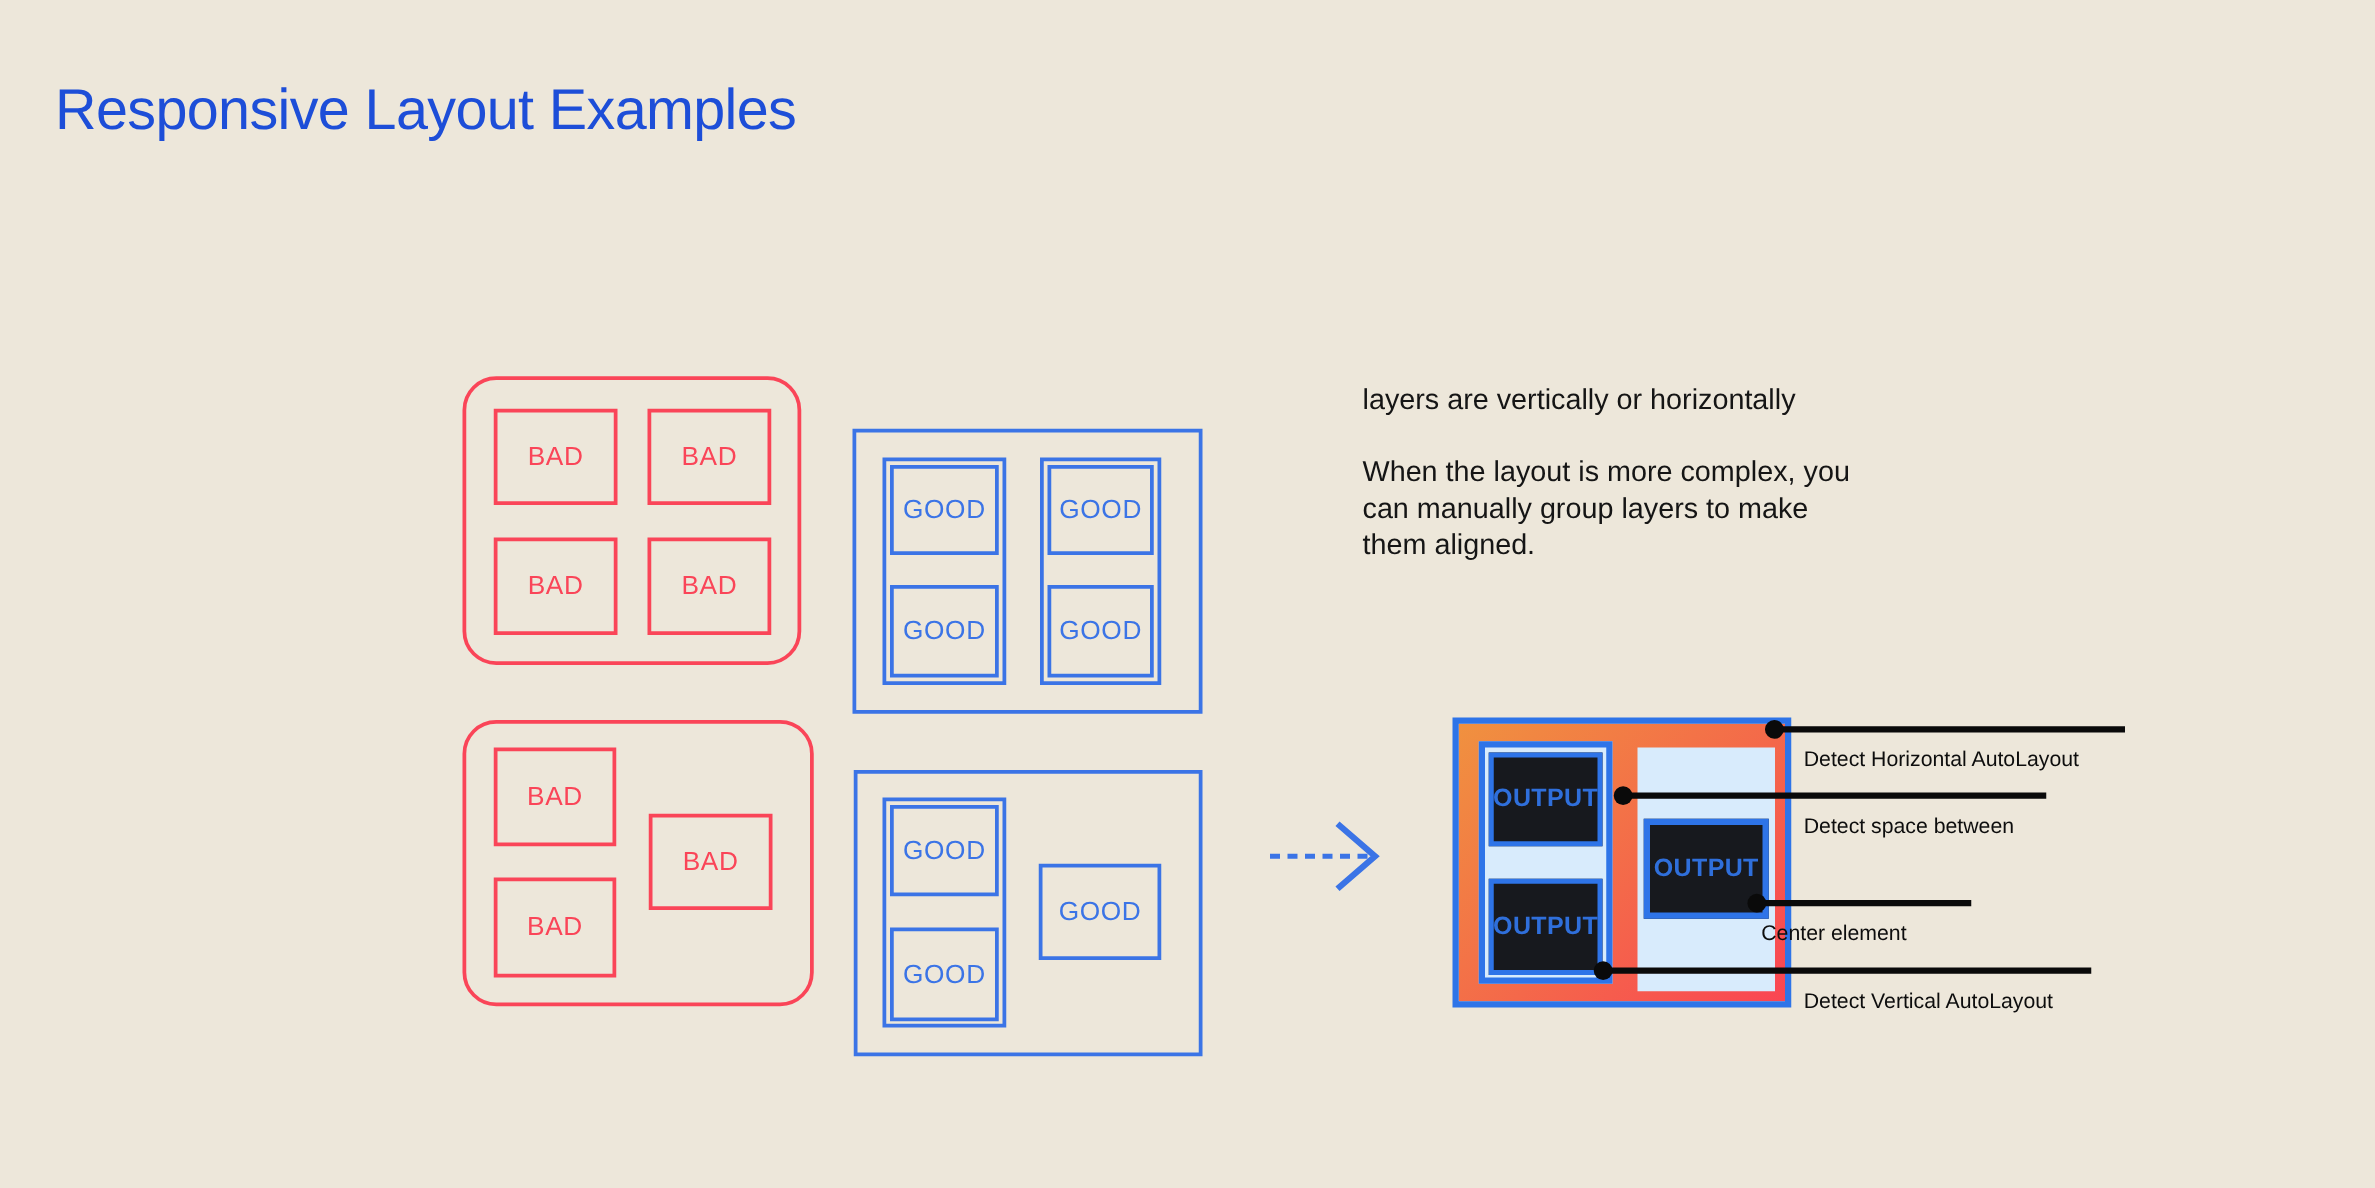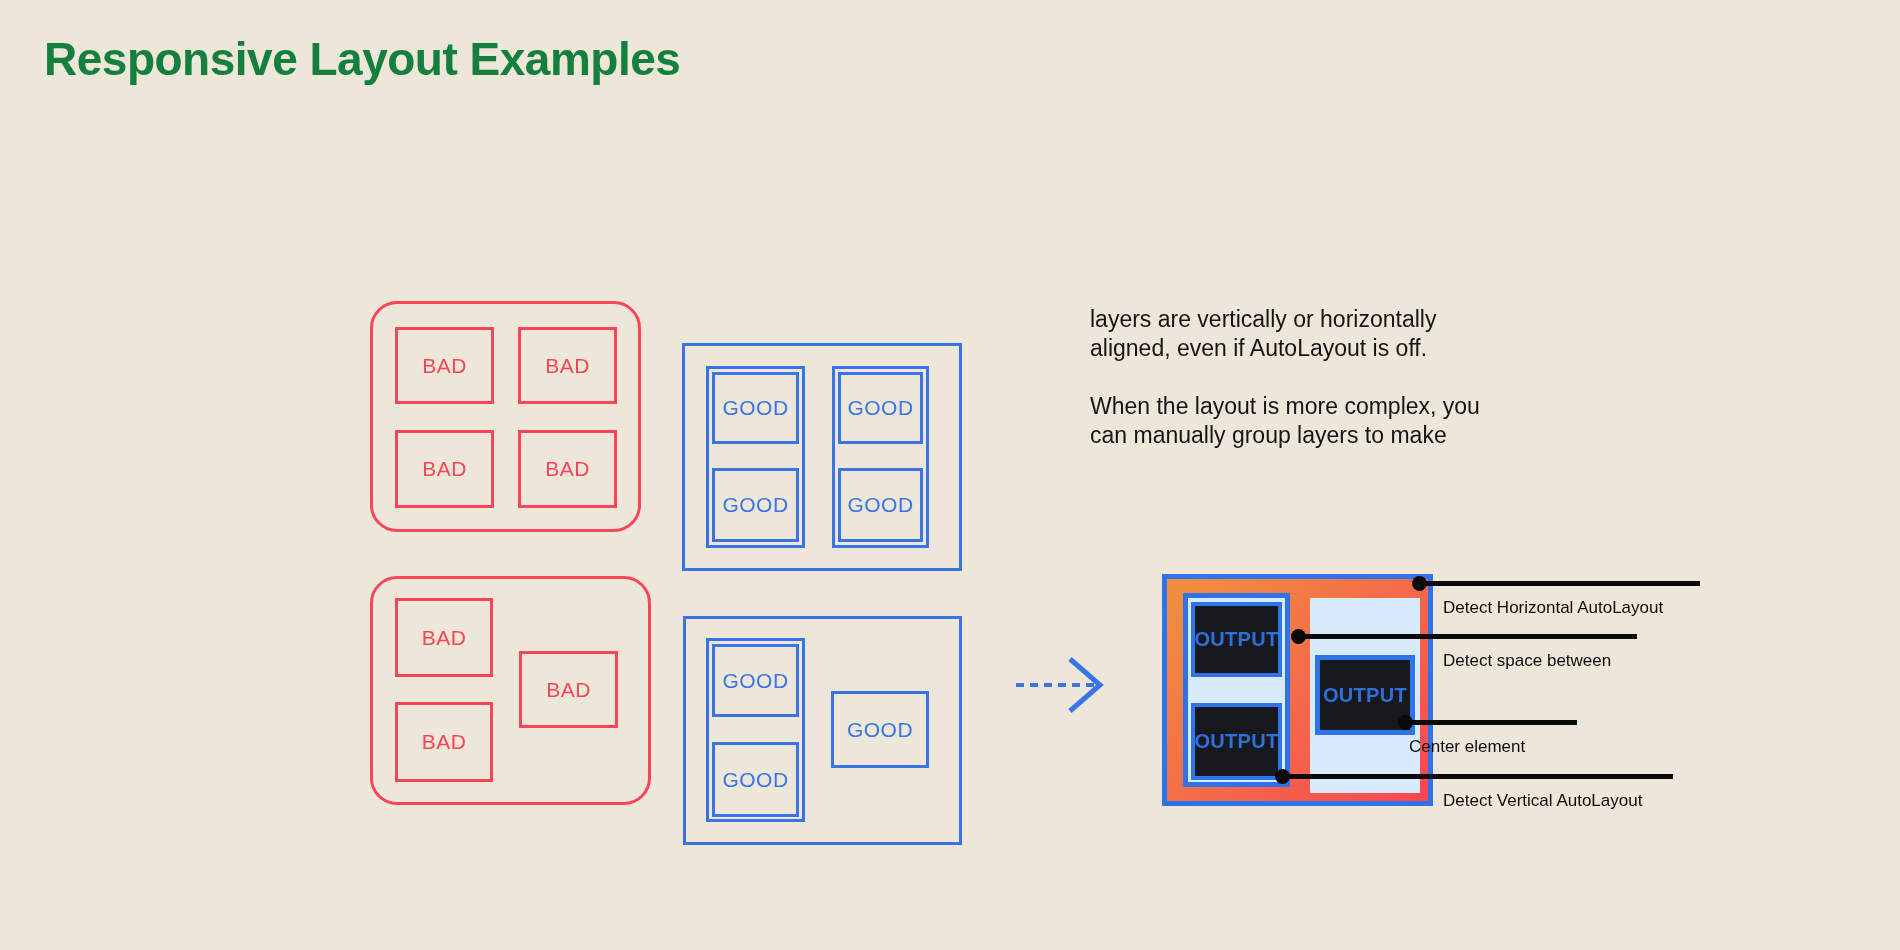--- a/index.html
+++ b/index.html
@@ -8,22 +8,22 @@
     position:relative;
     background:#EDE7DA;
     font-family:"Liberation Sans", sans-serif;
     color:#131313;
     overflow:hidden;
   }
   .abs { position:absolute; }
 
   
   .page-title {
-    left:44px; top:32px;
-    font-size:46px; font-weight:bold; letter-spacing:-0.5px; color:#15803d;
+    left:44px; top:60px;
+    font-size:46px; font-weight:normal; letter-spacing:-0.5px; color:#1d4ed8;
   }
 
   
   .group { border:3px solid; }
   .group.red  { border-color:#FA4558;border-radius:27px; }
   .group.blue { border-color:#3B74E6;margin-top:40px; }
   .cell {
     position:absolute; border:3px solid;
     display:flex; align-items:center; justify-content:center;
     font-size:21px; letter-spacing:0.5px;
@@ -101,25 +101,25 @@
   <div class="wrap" style="left:20px; top:19px; width:99px; height:184px;">
     <div class="cell blue" style="left:3px; top:3px;   width:87px; height:73px;">GOOD</div>
     <div class="cell blue" style="left:3px; top:101px; width:87px; height:75px;">GOOD</div>
   </div>
   <div class="cell blue" style="left:145px; top:72px; width:98px; height:77px;">GOOD</div>
 </div>
 
 <div class="abs desc">
   <div class="para">
     <div>layers are vertically or horizontally</div>
-    <div>aligned, even if AutoLayout is off.</div>
   </div>
   <div class="para">
     <div>When the layout is more complex, you</div>
     <div>can manually group layers to make</div>
+    <div>them aligned.</div>
   </div>
 </div>
 
 <svg class="abs arrow-svg" width="100" height="74" viewBox="0 0 100 74">
   <line x1="8" y1="37" x2="86" y2="37" stroke="#3B74E6" stroke-width="4" stroke-dasharray="8 6"></line>
   <polyline points="62,11 92,37 62,63" fill="none" stroke="#3B74E6" stroke-width="5"></polyline>
 </svg>
 
 <div class="abs output-frame">
   <div class="out-col">

